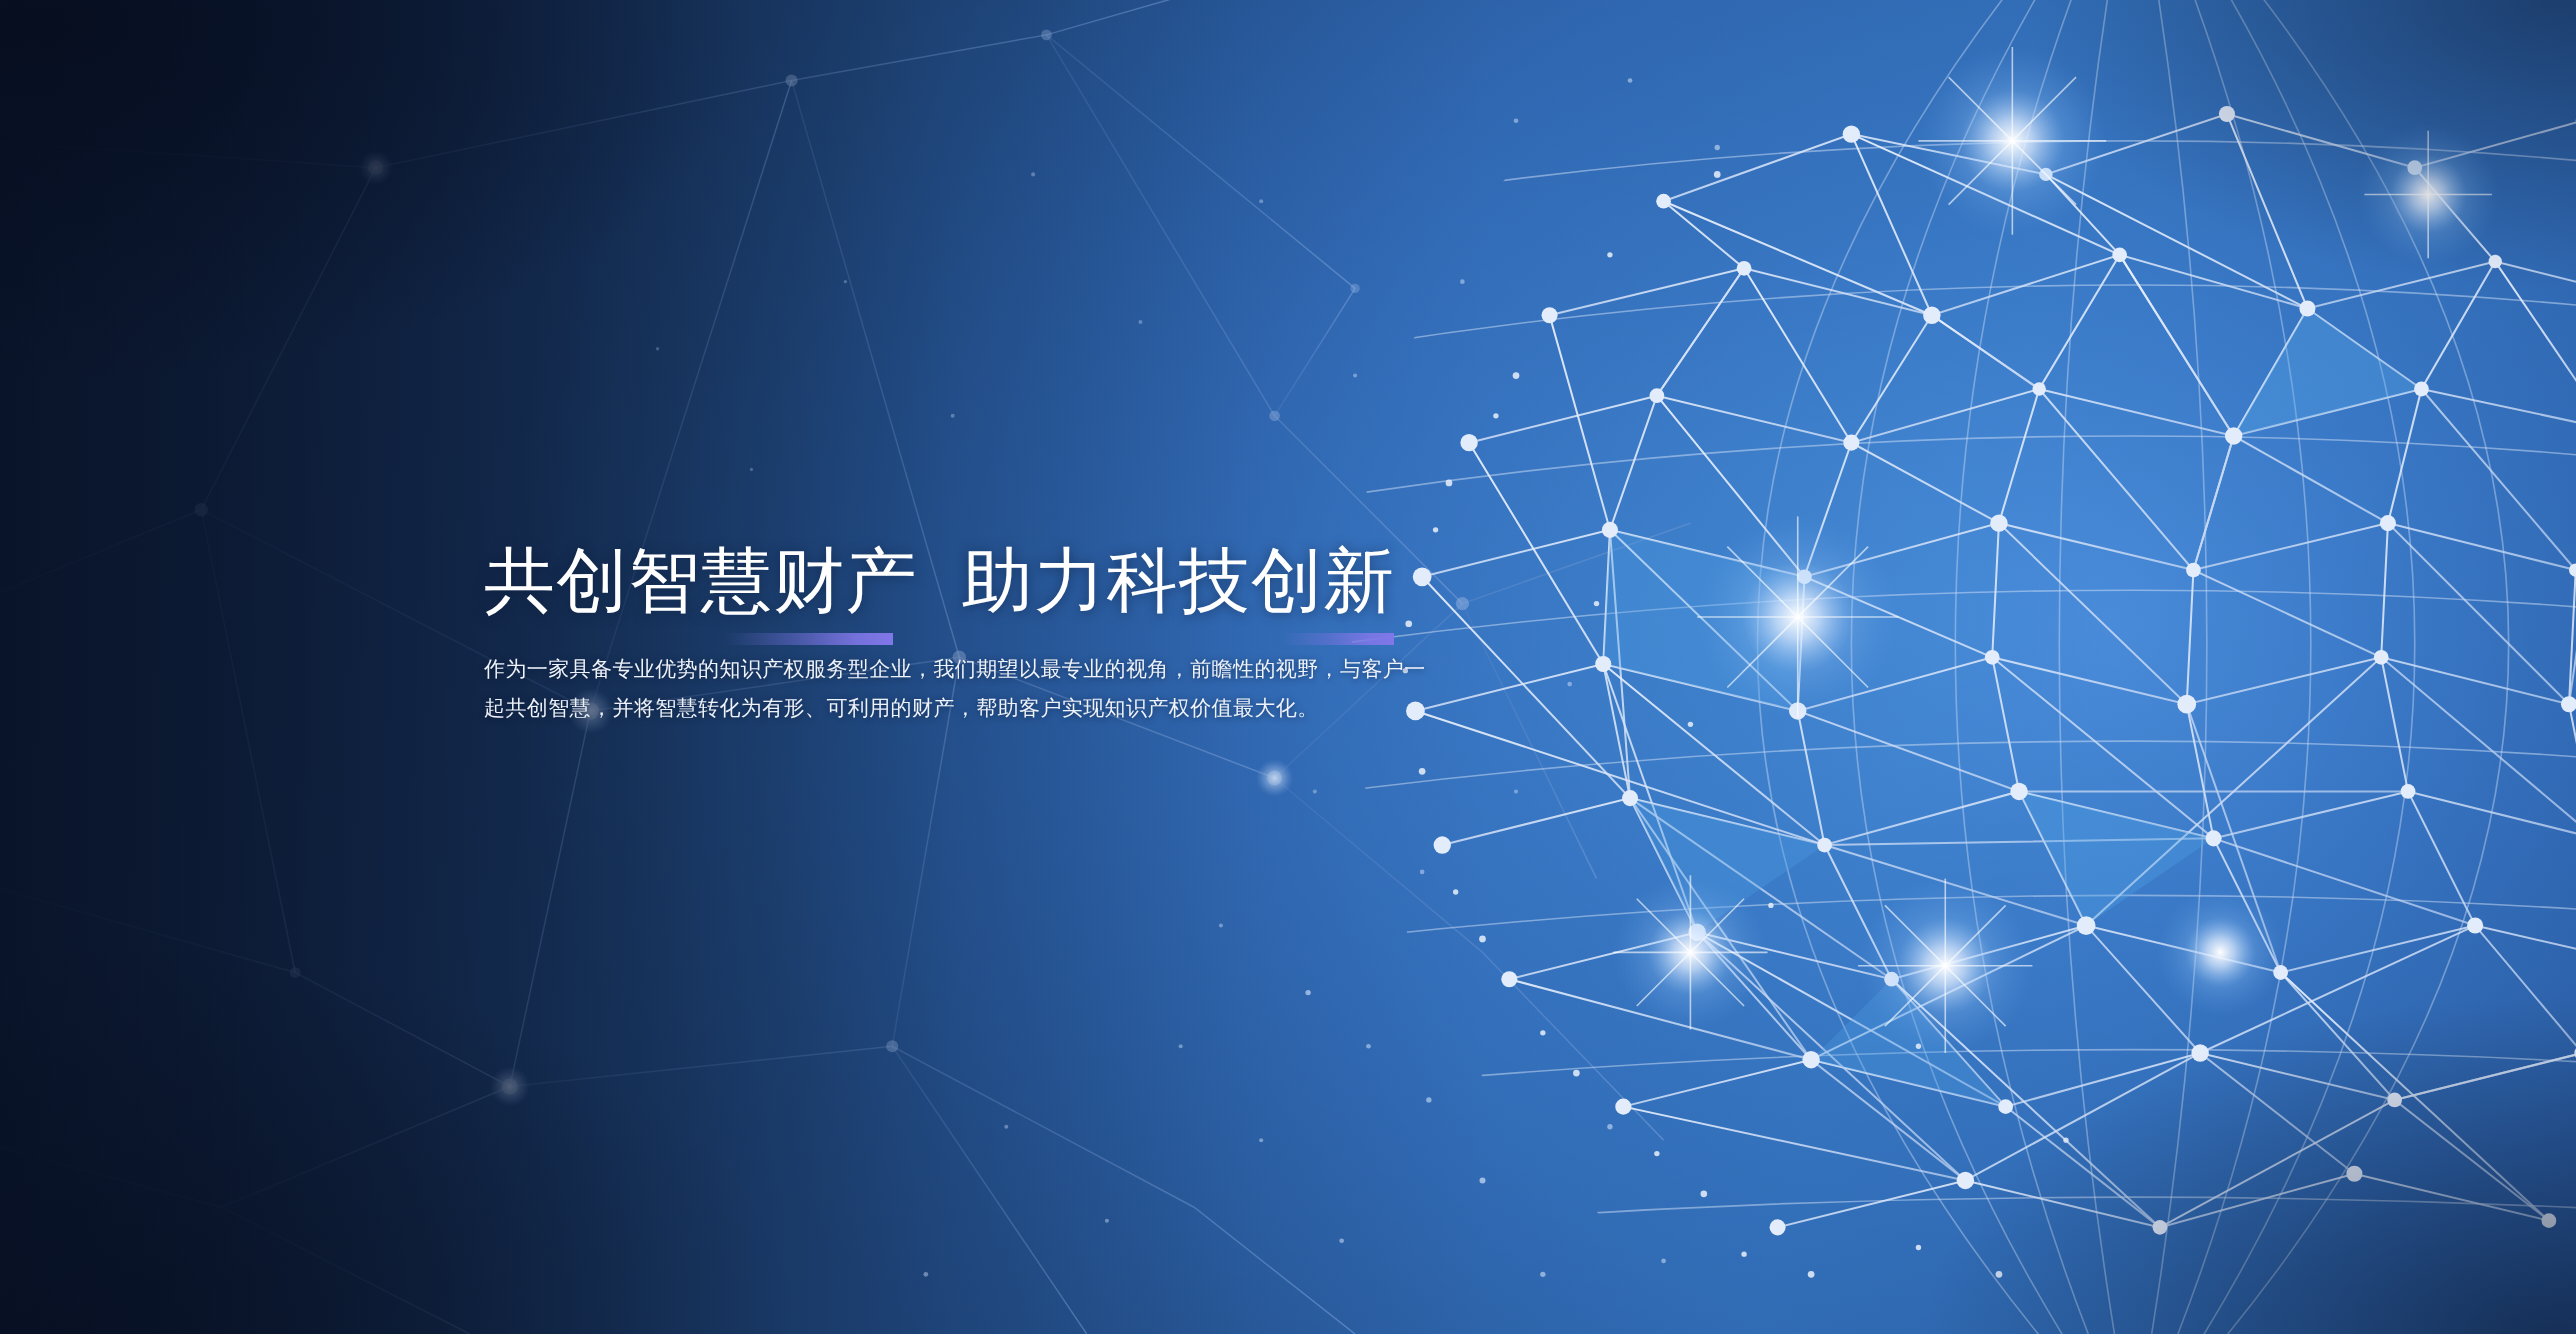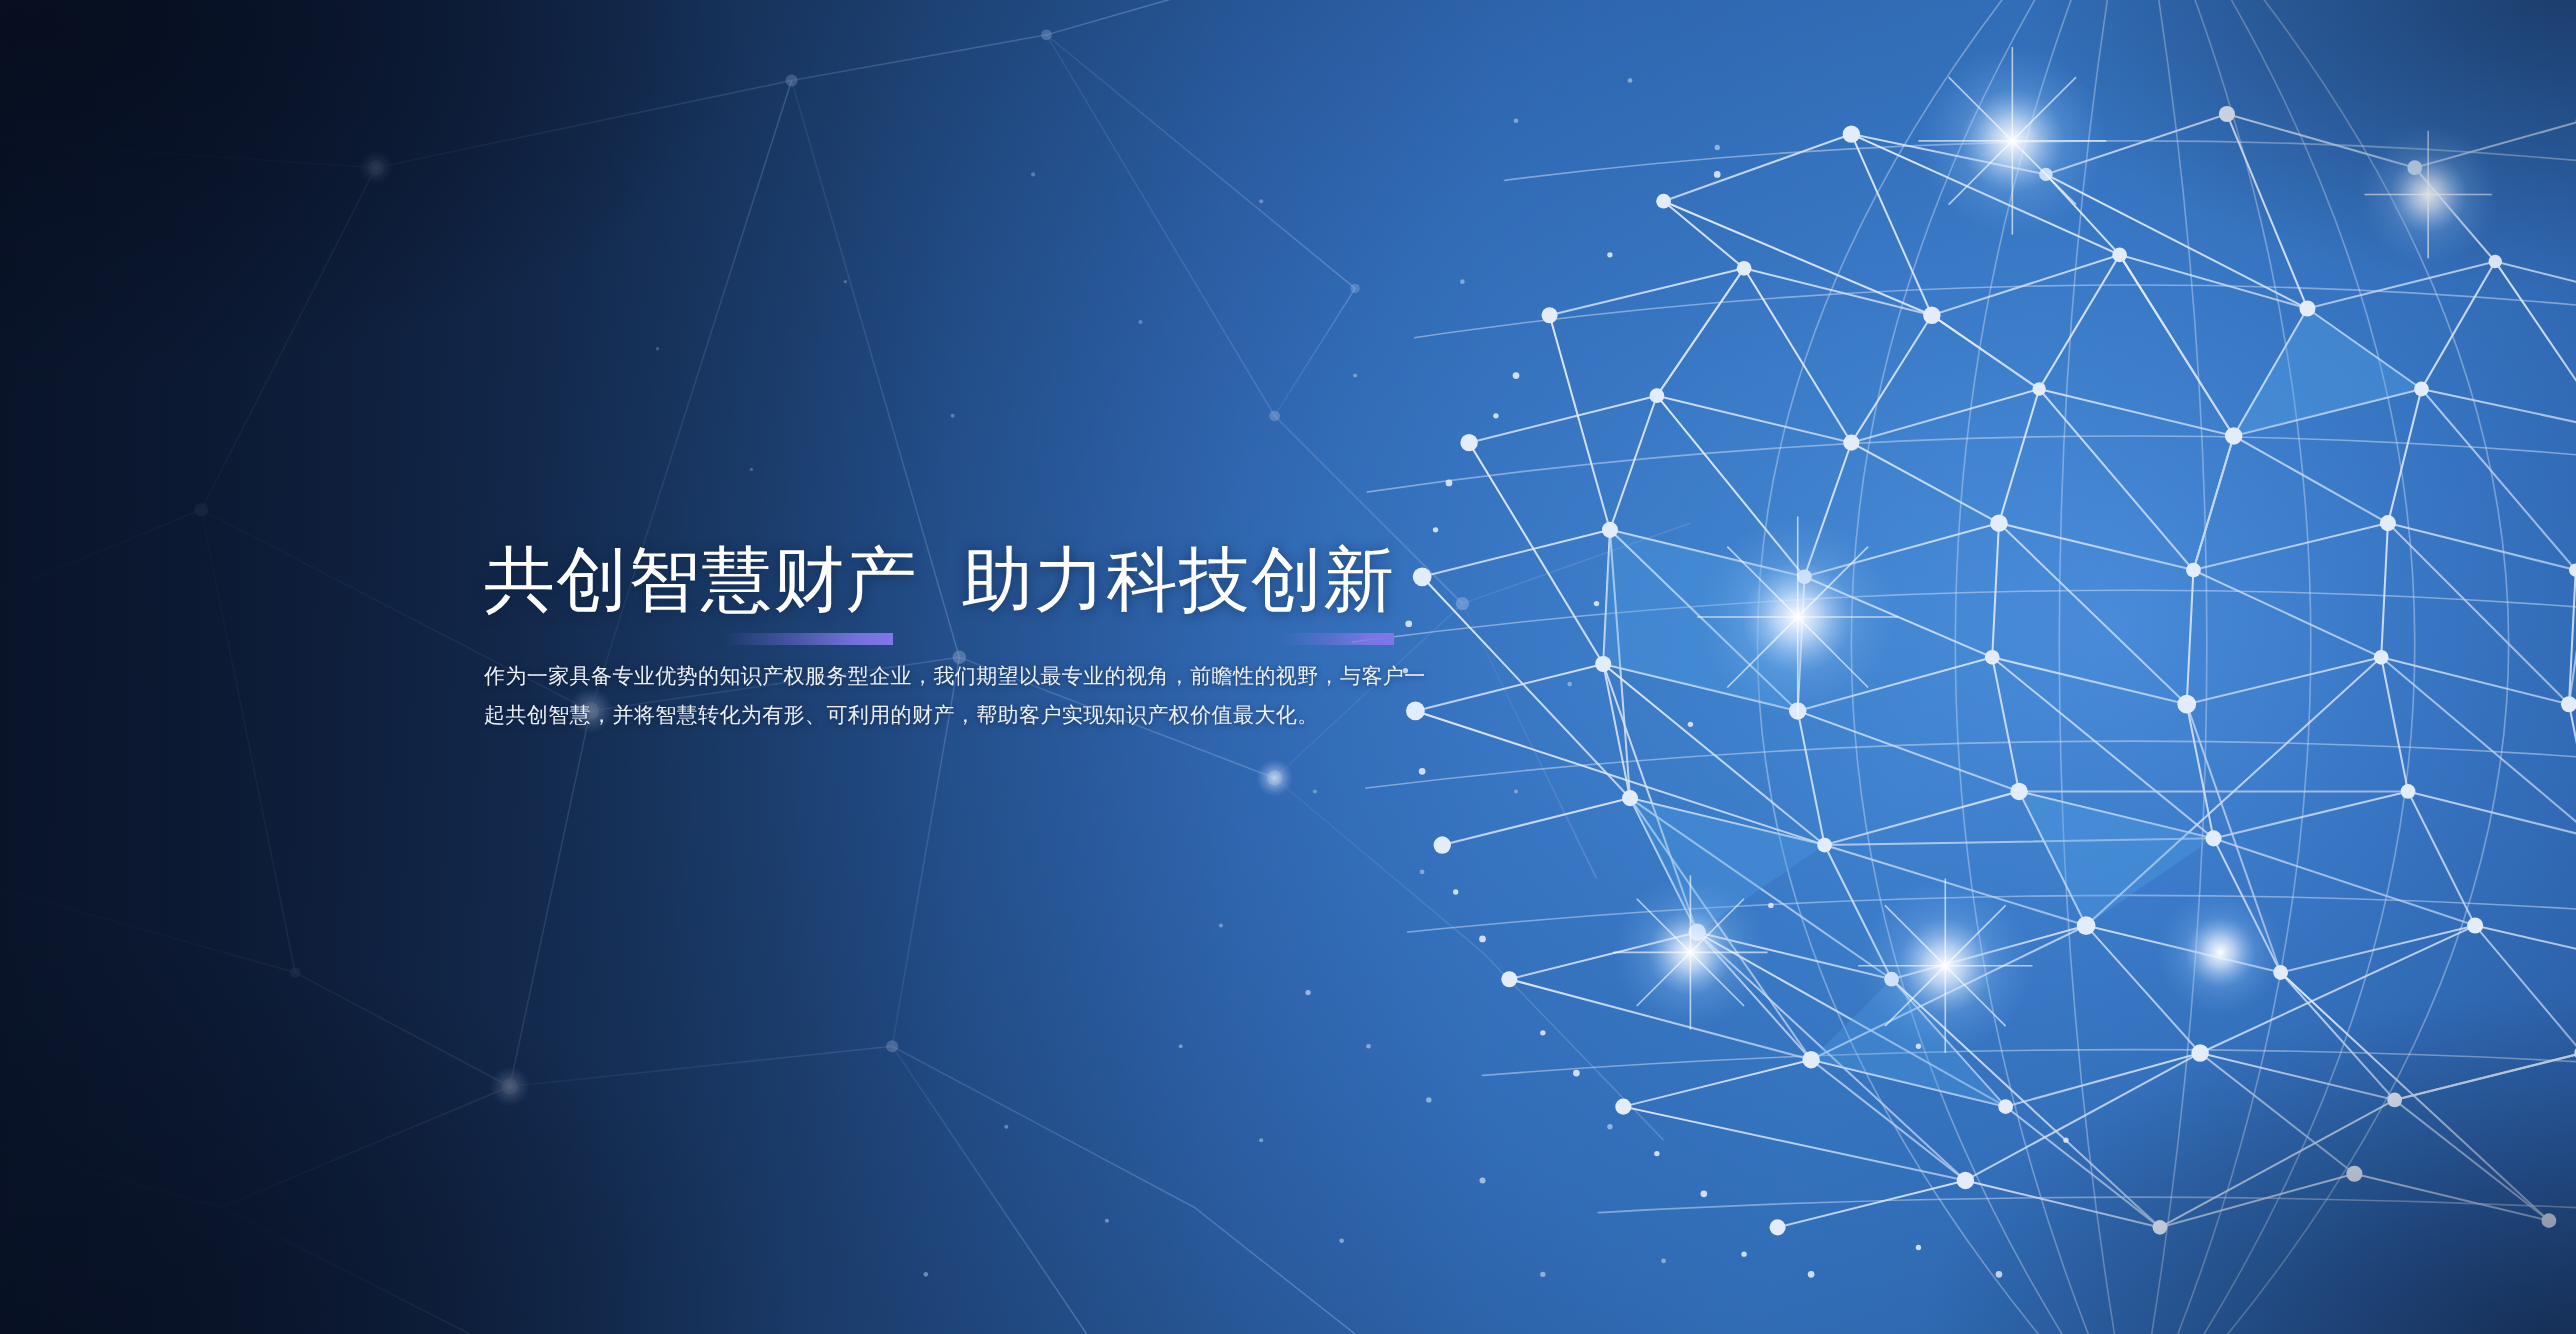--- a/index.html
+++ b/index.html
@@ -3,21 +3,21 @@
 <meta charset="utf-8">
 <title>Hero Banner</title>
 <style>
   * { margin:0; padding:0; box-sizing:border-box; }
   html,body { background:#0d1b33; }
 
   .stage{
     position:relative;
     width:2576px; height:1334px;
     overflow:hidden;
-    font-family:Liberation Serif, serif;
+    font-family:Liberation Sans, sans-serif;
     background:#122748;
   }
 
   
   .bg-base{
     position:absolute; inset:0;
     background:
       radial-gradient(ellipse 1409px 1006px at 74% 46%,
           #2f66b4 0%, #2a5da9 17%, #23509a 33%, #1d4486 50%,
           #183a73 65%, #143160 78%, #11294e 89%, #0e2241 100%),
@@ -58,21 +58,21 @@
   .rules{ position:relative; height:23px; margin-top:6.7px; }
   .rule{
     position:absolute; top:5.4px; height:12.7px;
     background:linear-gradient(90deg, rgba(122,115,224,0) 0%, rgba(122,115,224,.45) 42%,
                rgba(128,119,232,.88) 78%, #8077e8 100%);
   }
   .rule-1{ left:241px; width:168px; }
   .rule-2{ left:797px; width:113px; }
 
   .body-copy{
-    margin-top:7px;
+    margin-top:0;
     font-size:21px; line-height:1.84; color:#eef2fa;
     letter-spacing:0.4px; width:953px;
     text-shadow:0 0.7px 6.7px rgba(8,20,45,.6);
   }
 </style>
 </head>
 <body>
 
 <div class="stage">
 

